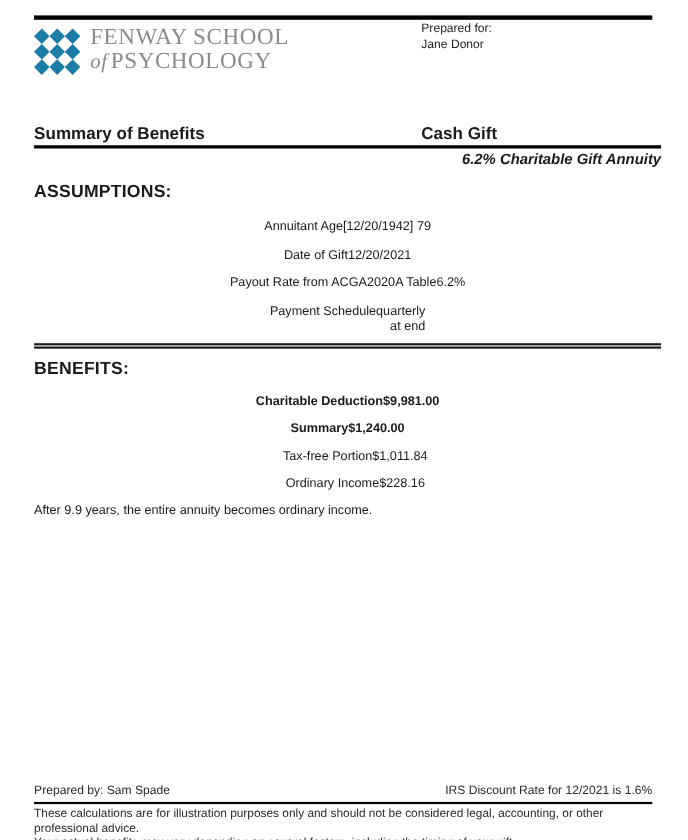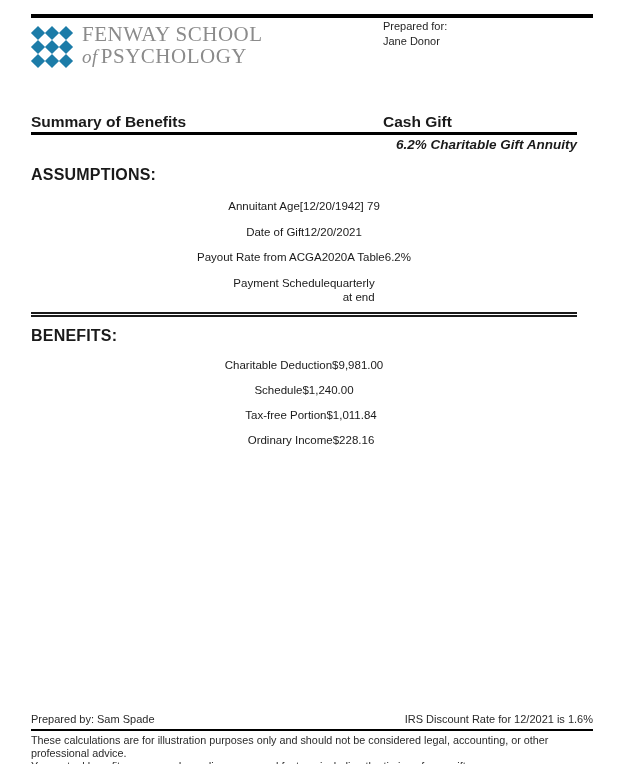--- a/index.html
+++ b/index.html
@@ -8,21 +8,21 @@
     font-family: "Liberation Sans", sans-serif;
     color: #1a1a1a;
   }
   .page {
     position: relative;
     width: 625px;
     height: 764px;
     background: #ffffff;
     overflow: hidden;
   }
-  .content { padding: 0 48px 0 31px; }
+  .content { padding: 0 24px 0 31px; }
 
   
   .top-bar {
     margin: 14px 32px 0 31px;
     height: 4px;
     background: #000000;
   }
   .header {
     position: relative;
     margin: 3px 32px 16px 31px;
@@ -106,21 +106,21 @@
   .row .value { text-align: right; }
   .value-line { display: block; }
   .value-line + .value-line { margin-top: 2.5px; }
 
   .benefits-rule {
     margin-top: 9px;
     border-top: 5px double #1a1a1a;
   }
   .brow { margin-top: 13px; }
   .brow-first { margin-top: 14px; }
-  .brow.bold { font-weight: normal; }
+  .brow.bold { font-weight: bold; }
   .brow.indented .label { padding-left: 14px; }
 
   .note {
     margin-top: 12px;
     font-size: 11.5px;
     line-height: 12px;
   }
 
   
   .footer {
@@ -210,32 +210,33 @@
 
     <div class="benefits-rule"></div>
 
     <div class="sec-heading" style="margin-top:10px;">BENEFITS:</div>
 
     <div class="row brow brow-first bold">
       <span class="label">Charitable Deduction</span>
       <span class="value">$9,981.00</span>
     </div>
     <div class="row brow bold">
-      <span class="label">Schedule</span>
+      <span class="label">Summary</span>
       <span class="value">$1,240.00</span>
     </div>
     <div class="row brow indented">
       <span class="label">Tax-free Portion</span>
       <span class="value">$1,011.84</span>
     </div>
     <div class="row brow indented">
       <span class="label">Ordinary Income</span>
       <span class="value">$228.16</span>
     </div>
 
+    <div class="note">After 9.9 years, the entire annuity becomes ordinary income.</div>
 
   </div>
 
   <div class="footer">
     <div class="footer-row">
       <span>Prepared by: Sam Spade</span>
       <span>IRS Discount Rate for 12/2021 is 1.6%</span>
     </div>
     <div class="footer-rule"></div>
     <div class="disclaimer">

